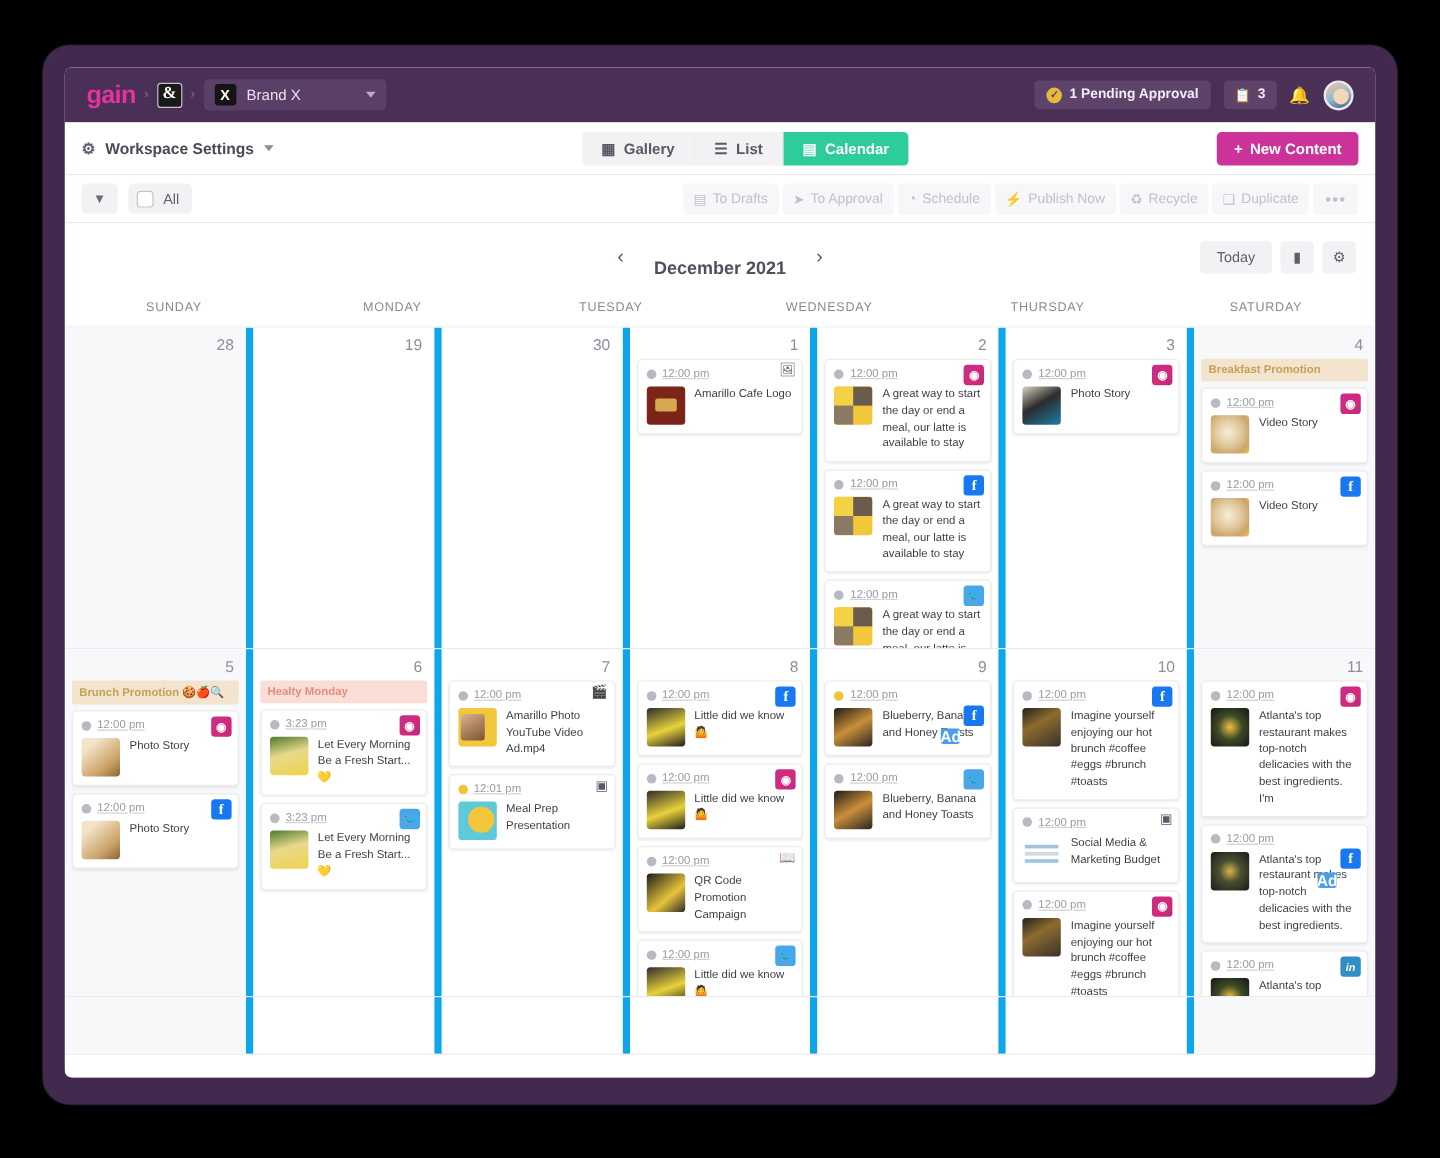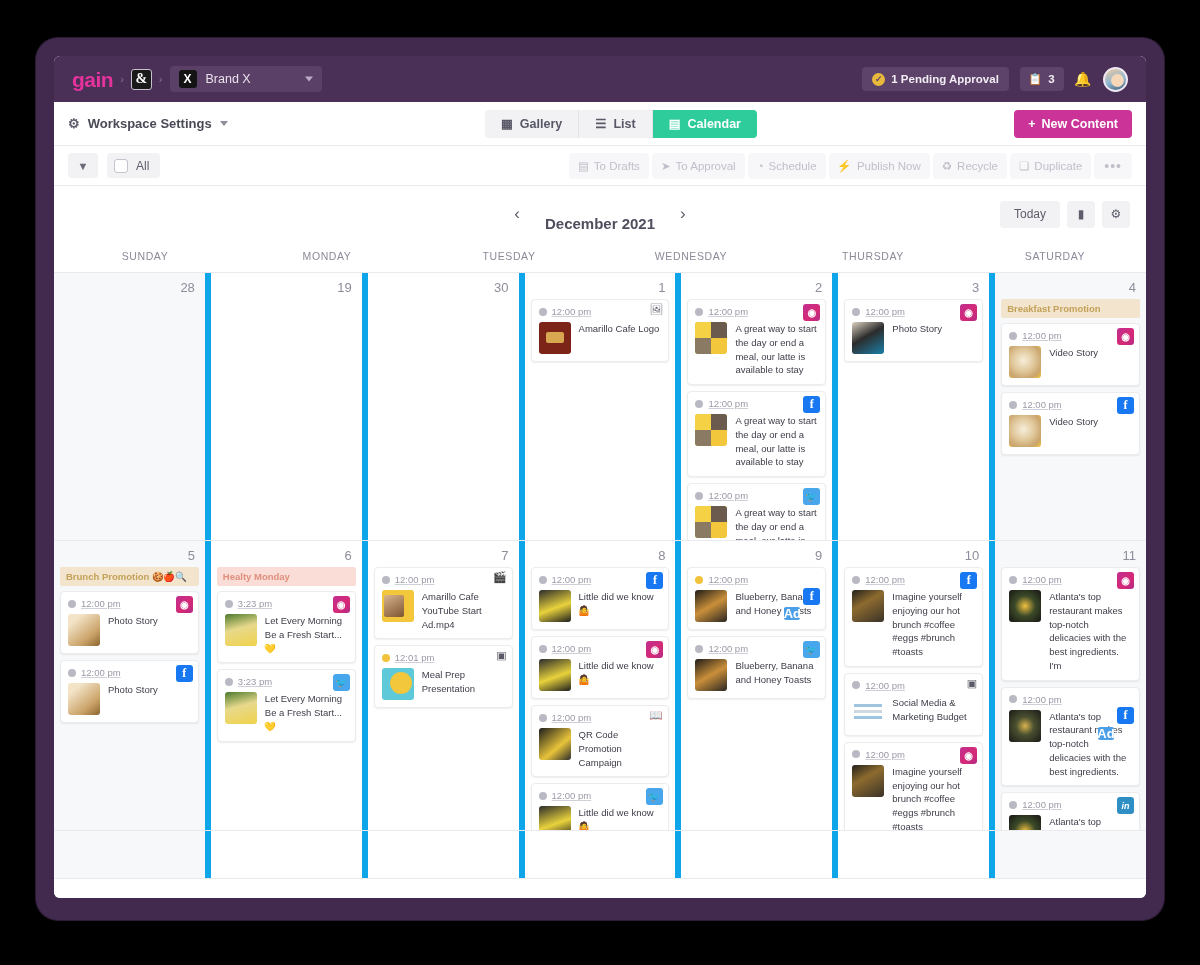--- a/index.html
+++ b/index.html
@@ -541,21 +541,21 @@
             <div class="card">
               <div class="card-top">
                 <span class="dot"></span>
                 <span class="time">12:00 pm</span>
               </div>
               <div class="badges">
                 <span class="gicon">🎬</span>
               </div>
               <div class="card-body">
                 <div class="thumb th-vid"></div>
-                <div class="ctext">Amarillo Cafe YouTube Start Ad.mp4</div>
+                <div class="ctext">Amarillo Photo YouTube Video Ad.mp4</div>
               </div>
             </div>
             <div class="card">
               <div class="card-top">
                 <span class="dot amber"></span>
                 <span class="time">12:01 pm</span>
               </div>
               <div class="badges">
                 <span class="gicon">▣</span>
               </div>

